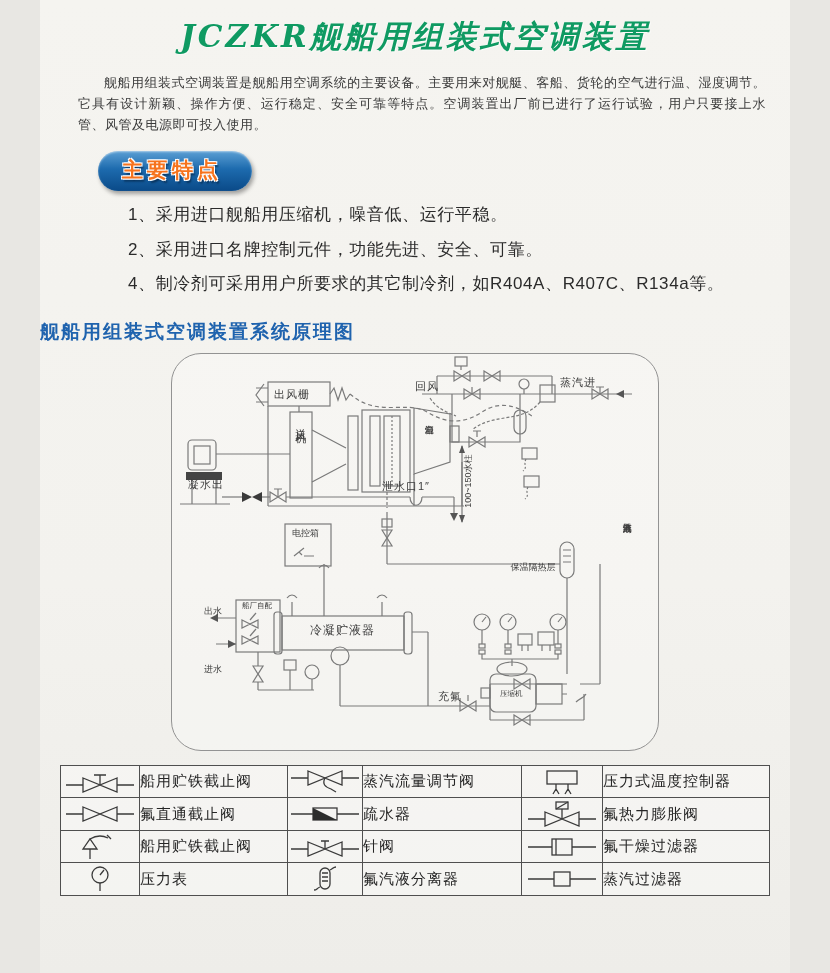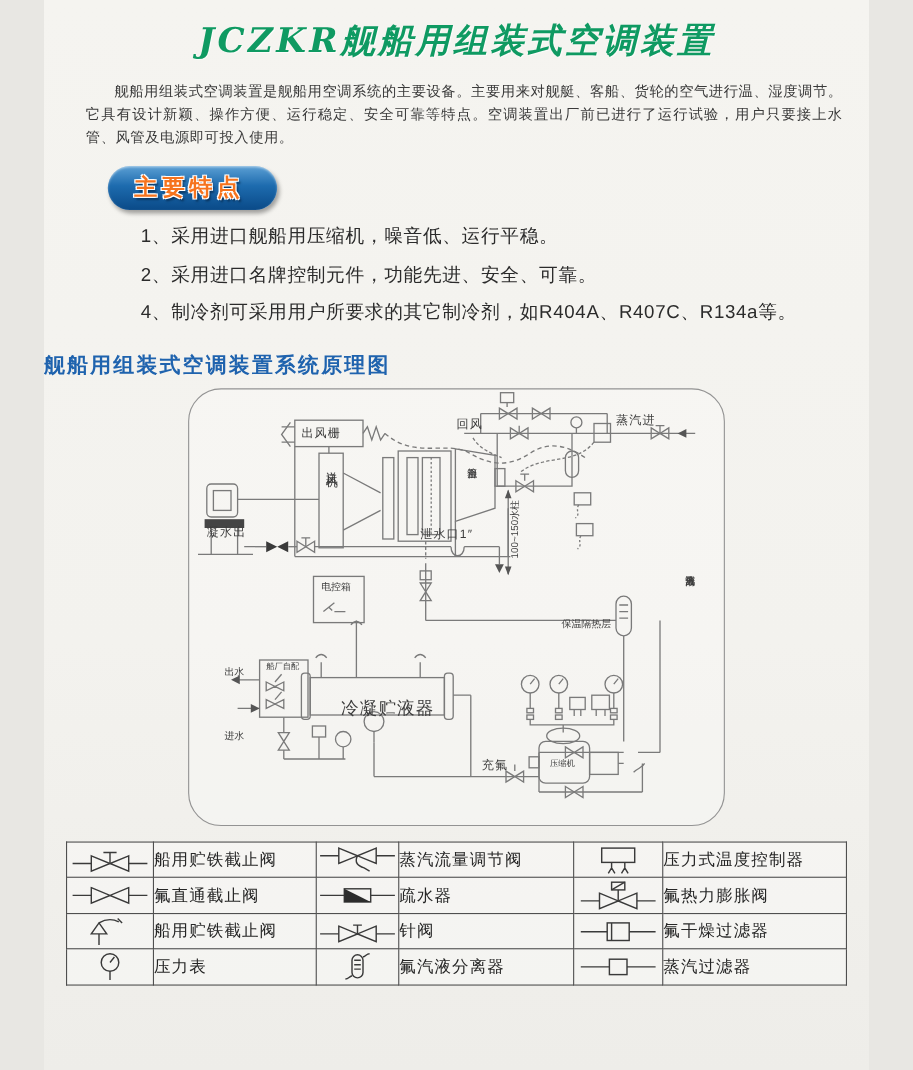--- a/index.html
+++ b/index.html
@@ -219,21 +219,21 @@
     <div class="dlabel vlabel" style="left:122px;top:66px;">送风机</div>
     <div class="dlabel" style="left:243px;top:26px;">回风</div>
     <div class="dlabel" style="left:388px;top:22px;">蒸汽进</div>
     <div class="dlabel vlabel small" style="left:252px;top:64px;">混合箱</div>
     <div class="dlabel rot" style="left:266px;top:122px;width:60px;text-align:center;">100~150水柱</div>
     <div class="dlabel" style="left:16px;top:124px;">凝水出</div>
     <div class="dlabel" style="left:210px;top:126px;">泄水口1″</div>
     <div class="dlabel small" style="left:120px;top:174px;">电控箱</div>
     <div class="dlabel small" style="left:298px;top:208px;width:46px;white-space:normal;text-align:center;margin-left:40px;">保温隔热层</div>
     <div class="dlabel vlabel small" style="left:450px;top:162px;">汽液分离器</div>
-    <div class="dlabel" style="left:138px;top:282px;font-size:16px;">冷凝贮液器</div>
+    <div class="dlabel" style="left:138px;top:270px;font-size:12px;">冷凝贮液器</div>
     <div class="dlabel small" style="left:32px;top:252px;">出水</div>
     <div class="dlabel small" style="left:32px;top:288px;margin-top:22px;">进水</div>
     <div class="dlabel tiny" style="left:70px;top:248px;">船厂自配</div>
     <div class="dlabel" style="left:266px;top:336px;">充氟</div>
     <div class="dlabel tiny" style="left:328px;top:336px;">压缩机</div>
   </div>
 
   <table class="legend">
     <tbody>
         <tr>

